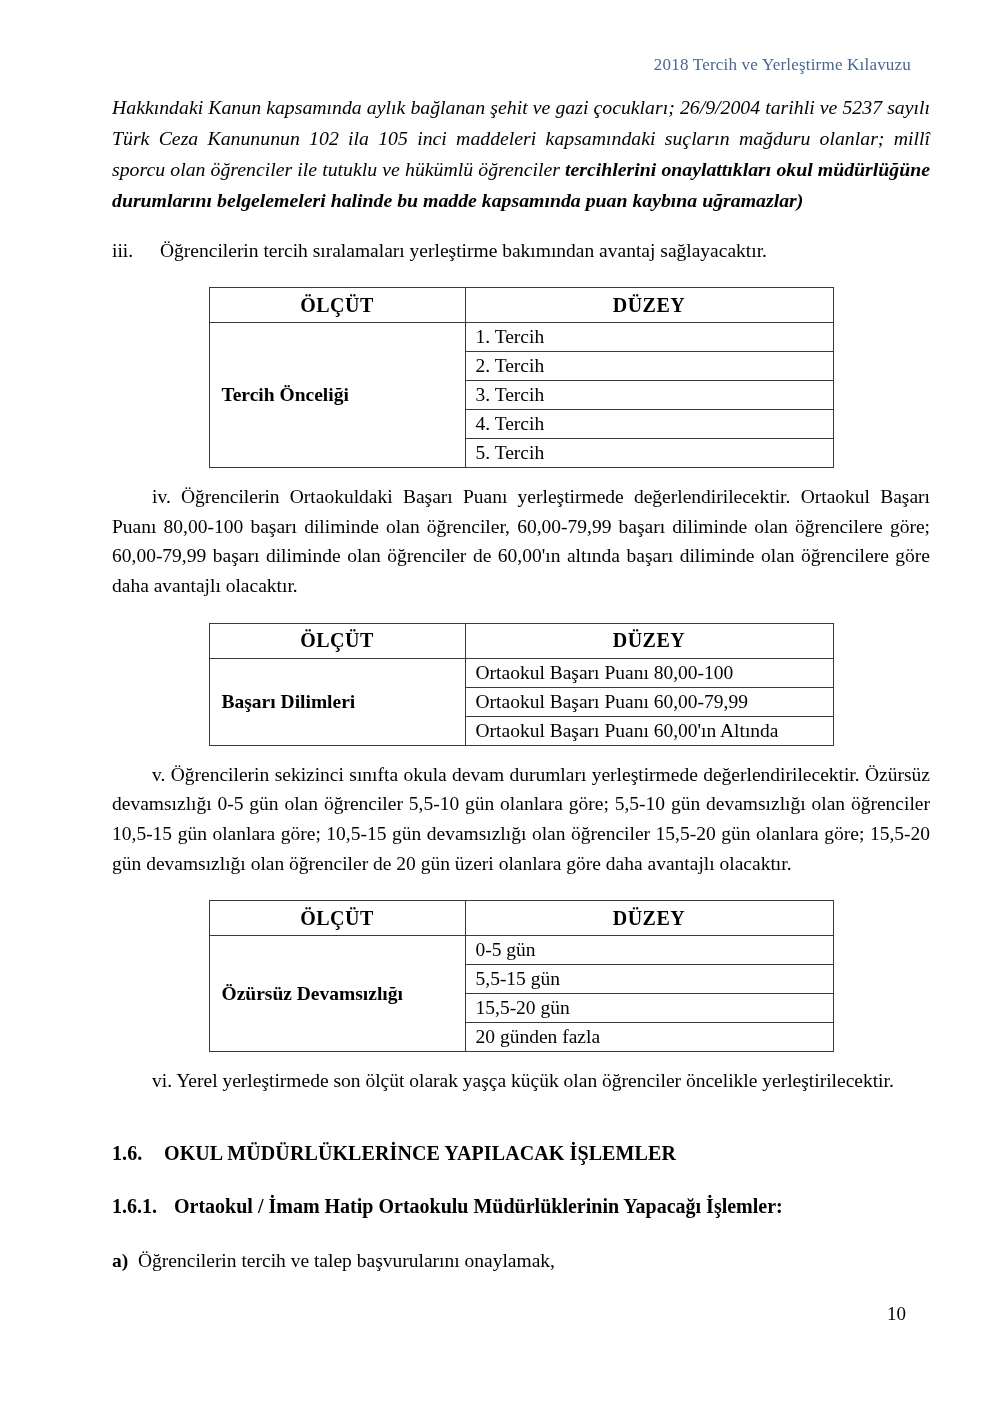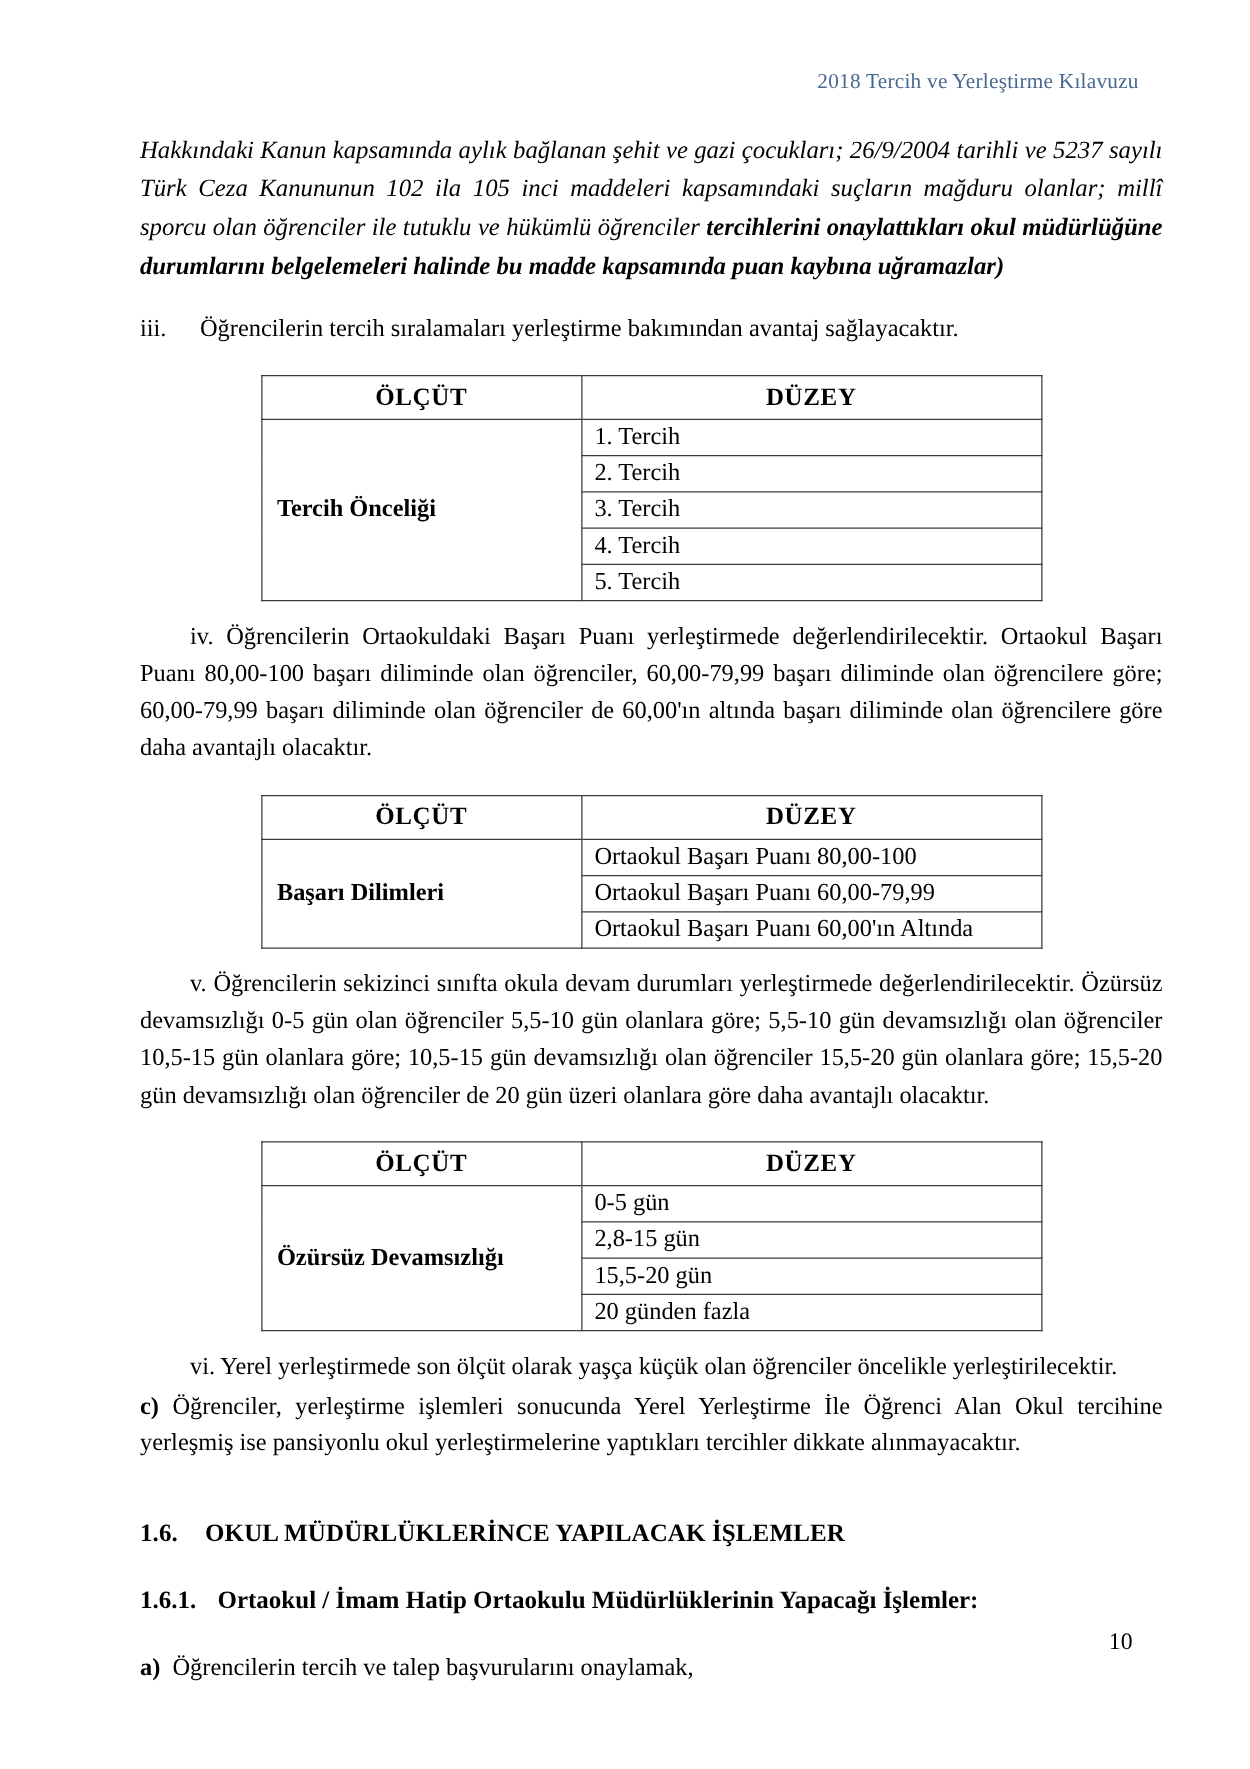--- a/index.html
+++ b/index.html
@@ -33,21 +33,21 @@
     color: #47688f;
     font-family: "Liberation Serif", "DejaVu Serif", serif;
     letter-spacing: 0.2px;
     white-space: nowrap;
   }
 
   
   .content {
     position: absolute;
     left: 112px;
-    top: 105px;
+    top: 92px;
     width: 818px;
   }
 
   p {
     margin: 0;
     font-size: 19.5px;
     line-height: 1.52;
     text-align: justify;
     text-justify: inter-word;
   }
@@ -229,35 +229,34 @@
         <tbody>
             <tr>
           <th class="col-a">ÖLÇÜT</th>
           <th class="col-b">DÜZEY</th>
         </tr>
         <tr>
           <td class="criterion" rowspan="4">Özürsüz Devamsızlığı</td>
           <td class="level">0-5 gün</td>
         </tr>
         <tr>
-          <td class="level">2,8-15 gün</td>
+          <td class="level">5,5-15 gün</td>
         </tr>
         <tr>
           <td class="level">15,5-20 gün</td>
         </tr>
         <tr>
           <td class="level">20 günden fazla</td>
         </tr>
       </tbody>
         </table>
     </div>
 
     <p class="body-para"><span>vi.</span> <span>Yerel yerleştirmede son ölçüt olarak yaşça küçük olan öğrenciler öncelikle yerleştirilecektir.</span></p>
 
-    <p class="lettered-para"><span class="marker">c)</span><span> Öğrenciler, yerleştirme işlemleri sonucunda Yerel Yerleştirme İle Öğrenci Alan Okul tercihine yerleşmiş ise pansiyonlu okul yerleştirmelerine yaptıkları tercihler dikkate alınmayacaktır.</span></p>
 
     <h2 class="sec"><span class="num">1.6.</span><span>OKUL MÜDÜRLÜKLERİNCE YAPILACAK İŞLEMLER</span></h2>
 
     <h3 class="subsec"><span class="num">1.6.1.</span><span>Ortaokul / İmam Hatip Ortaokulu Müdürlüklerinin Yapacağı İşlemler:</span></h3>
 
     <p class="item-a"><span class="marker">a)</span><span>Öğrencilerin tercih ve talep başvurularını onaylamak,</span></p>
 
   </div>
 
   <div class="page-number">10</div>

